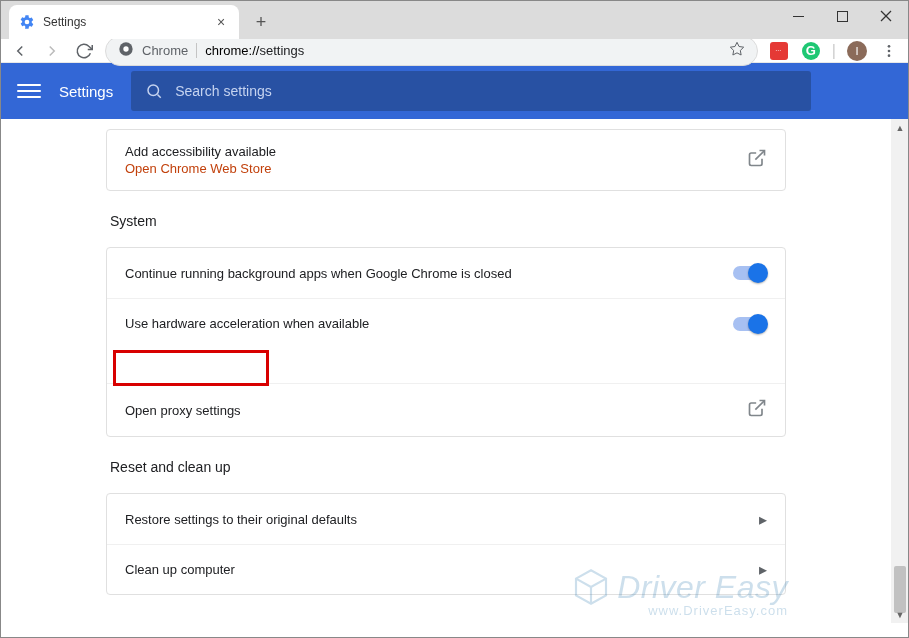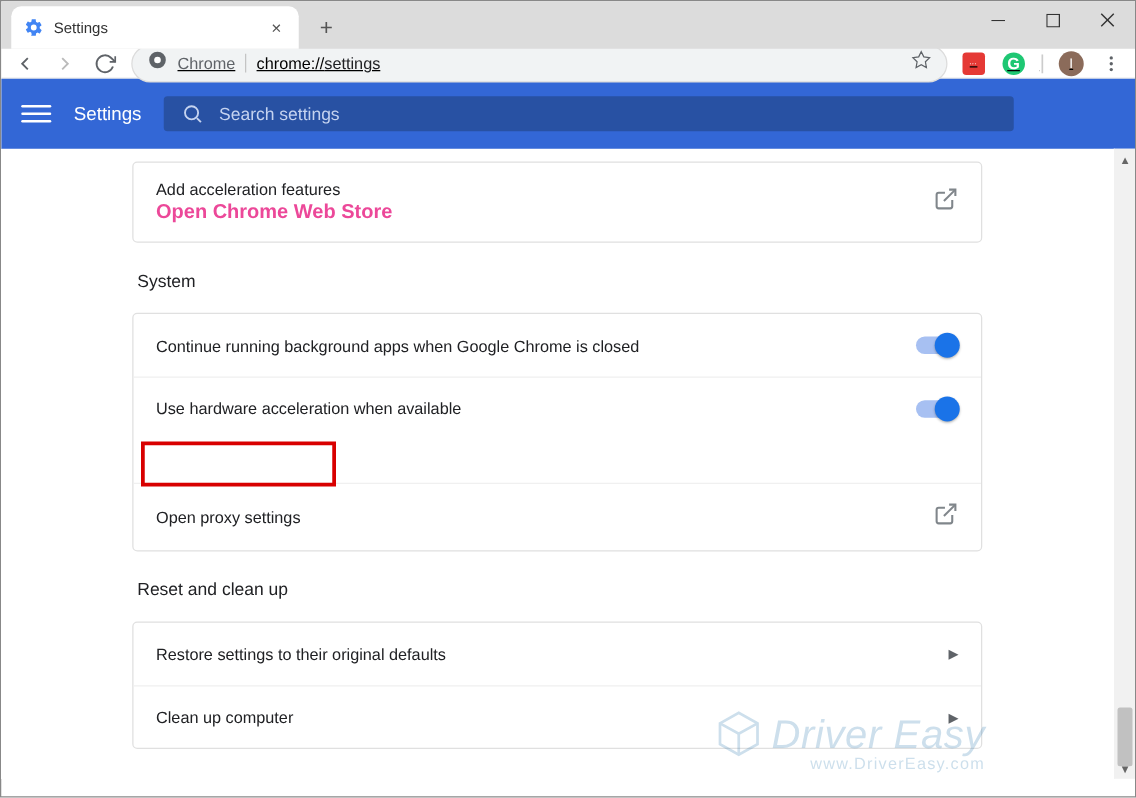--- a/index.html
+++ b/index.html
@@ -5,47 +5,47 @@
     * { box-sizing: border-box; margin: 0; padding: 0; }
     body { font-family: "Segoe UI", Arial, sans-serif; width: 909px; height: 638px; border: 1px solid #888; background: #fff; overflow: hidden; position: relative; }
     .titlebar { height: 38px; background: #dcdcdc; display: flex; align-items: flex-start; position: relative; }
     .tab { width: 230px; height: 34px; background: #fff; border-radius: 8px 8px 0 0; margin-top: 4px; margin-left: 8px; display: flex; align-items: center; padding: 0 10px; gap: 8px; position: relative; }
     .tab .favicon { width: 16px; height: 16px; }
     .tab-title { font-size: 12px; color: #333; flex: 1; }
     .tab-close { width: 16px; text-align: center; font-size: 14px; color: #555; cursor: pointer; }
     .newtab { width: 28px; height: 28px; margin-top: 7px; display: flex; align-items: center; justify-content: center; font-size: 18px; color: #555; border-radius: 50%; margin-left: 8px; cursor: pointer; }
     .win-controls { position: absolute; right: 0; top: 0; display: flex; }
     .win-btn { width: 44px; height: 30px; display: flex; align-items: center; justify-content: center; cursor: pointer; }
-    .toolbar { height: 24px; background: #fff; display: flex; align-items: center; padding: 0 8px; gap: 10px; border-bottom: 1px solid #e8e8e8; text-decoration: underline; }
+    .toolbar { height: 24px; background: #fff; display: flex; align-items: center; padding: 0 8px; gap: 10px; border-bottom: 1px solid #e8e8e8; }
     .nav-icon { width: 22px; height: 22px; display: flex; align-items: center; justify-content: center; color: #5f6368; cursor: pointer; }
     .nav-icon.disabled { color: #bbb; cursor: default; }
     .omnibox { flex: 1; height: 30px; border: 1px solid #dcdcdc; border-radius: 16px; display: flex; align-items: center; padding: 0 12px; gap: 8px; background: #f1f3f4; }
     .omni-prefix { font-size: 13px; color: #5f6368; border-right: 1px solid #c4c4c4; padding-right: 8px; }
     .omni-url { font-size: 13px; color: #202124; flex: 1; }
     .omni-url .dim { color: #000000; }
     .ext-icon { width: 22px; height: 22px; display: flex; align-items: center; justify-content: center; cursor: pointer; }
     .ext-red { width: 18px; height: 18px; background: #e53935; border-radius: 3px; display:flex; align-items:center; justify-content:center; }
     .ext-red span { color:#fff; font-size:3px; letter-spacing:1px; }
     .ext-green { width: 18px; height: 18px; background: #1ec773; border-radius: 50%; display:flex; align-items:center; justify-content:center; color:#fff; font-size:13px; font-weight:bold;}
     .avatar { width: 20px; height: 20px; border-radius: 50%; background: #8b6b5a; color:#fff; display:flex; align-items:center; justify-content:center; font-size:11px;}
     .app-header { height: 56px; background: #3367d6; display: flex; align-items: center; padding: 0 16px; gap: 18px; }
     .hamburger { width:24px; display:flex; flex-direction:column; gap:4px; cursor:pointer;}
     .hamburger span { height:2px; background:#fff; border-radius:1px;}
     .app-title { color: #fff; font-size: 15px; font-weight: 500; }
-    .searchbox { flex: 1; max-width: 680px; height: 28px; background: #2851a3; border-radius: 3px; display: flex; align-items: center; padding: 0 14px; gap: 12px; }
+    .searchbox { flex: 1; max-width: 680px; height: 40px; background: #2851a3; border-radius: 3px; display: flex; align-items: center; padding: 0 14px; gap: 12px; }
     .searchbox input { flex:1; background:transparent; border:none; outline:none; color:#fff; font-size:14px;}
     .searchbox input::placeholder { color:#c5d3f0; }
     .content { display:flex; height: calc(100% - 38px - 38px - 56px); }
     .main { flex:1; overflow-y:auto; background:#fff; padding: 0 0 20px 0;}
     .inner { max-width: 680px; margin: 0 auto; padding-top: 10px;}
     .card { border:1px solid #e0e0e0; border-radius:4px; background:#fff; margin-bottom: 22px; overflow:hidden; box-shadow: 0 0 0 rgba(0,0,0,0);}
     .row { display:flex; align-items:center; padding:14px 18px; min-height:50px; cursor:pointer;}
     .row + .row { border-top:1px solid #f0f0f0; }
     .row-text { flex:1; font-size:13px; color:#202124; }
-    .row-sub { font-size:16px; color:#ec4899; margin-top:2px;font-weight:bold;}
+    .row-sub { font-size:13px; color:#c2410c; margin-top:2px;}
     .section-title { font-size:14px; color:#202124; margin: 10px 4px 18px; font-weight:500;}
     .toggle { width:34px; height:14px; border-radius:7px; background:#a7c0f2; position:relative;}
     .toggle::after { content:""; position:absolute; right:-1px; top:-3px; width:20px; height:20px; border-radius:50%; background:#1a73e8; box-shadow:0 1px 2px rgba(0,0,0,0.3);}
     .ext-link-icon svg { width:20px; height:20px; color:#5f6368;}
     .chevron { color:#5f6368; }
     .highlight-box { position:absolute; border:3px solid #d80000; pointer-events:none;}
     .scrollbar-track { width:17px; background:#f1f1f1; position:relative; border-left:1px solid #f1f1f1;}
     .scrollbar-arrow { height:17px; display:flex; align-items:center; justify-content:center; color:#666; font-size:9px;}
     .scrollbar-thumb { position:absolute; left:2px; right:2px; top:447px; height:47px; background:#c1c1c1; border-radius:2px;}
     .watermark { position:absolute; right:120px; bottom:28px; pointer-events:none; opacity:0.22; display:flex; align-items:center; gap:6px;}
@@ -155,21 +155,21 @@
   </div>
 </div>
 
 <div class="content">
   <div class="main">
     <div class="inner">
 
       <div class="card">
         <div class="row">
           <div class="row-text">
-            <div>Add acceleration features</div>
+            <div>Add accessibility available</div>
             <div class="row-sub">Open Chrome Web Store</div>
           </div>
           <span class="ext-link-icon">
             <svg viewBox="0 0 24 24" fill="none" stroke="#80868b" stroke-width="2">
                 <path d="M18 13v6a2 2 0 0 1-2 2H5a2 2 0 0 1-2-2V8a2 2 0 0 1 2-2h6"></path>
                 <polyline points="15 3 21 3 21 9"></polyline>
                 <line x1="10" y1="14" x2="21" y2="3"></line>
               </svg>
           </span>
         </div>

